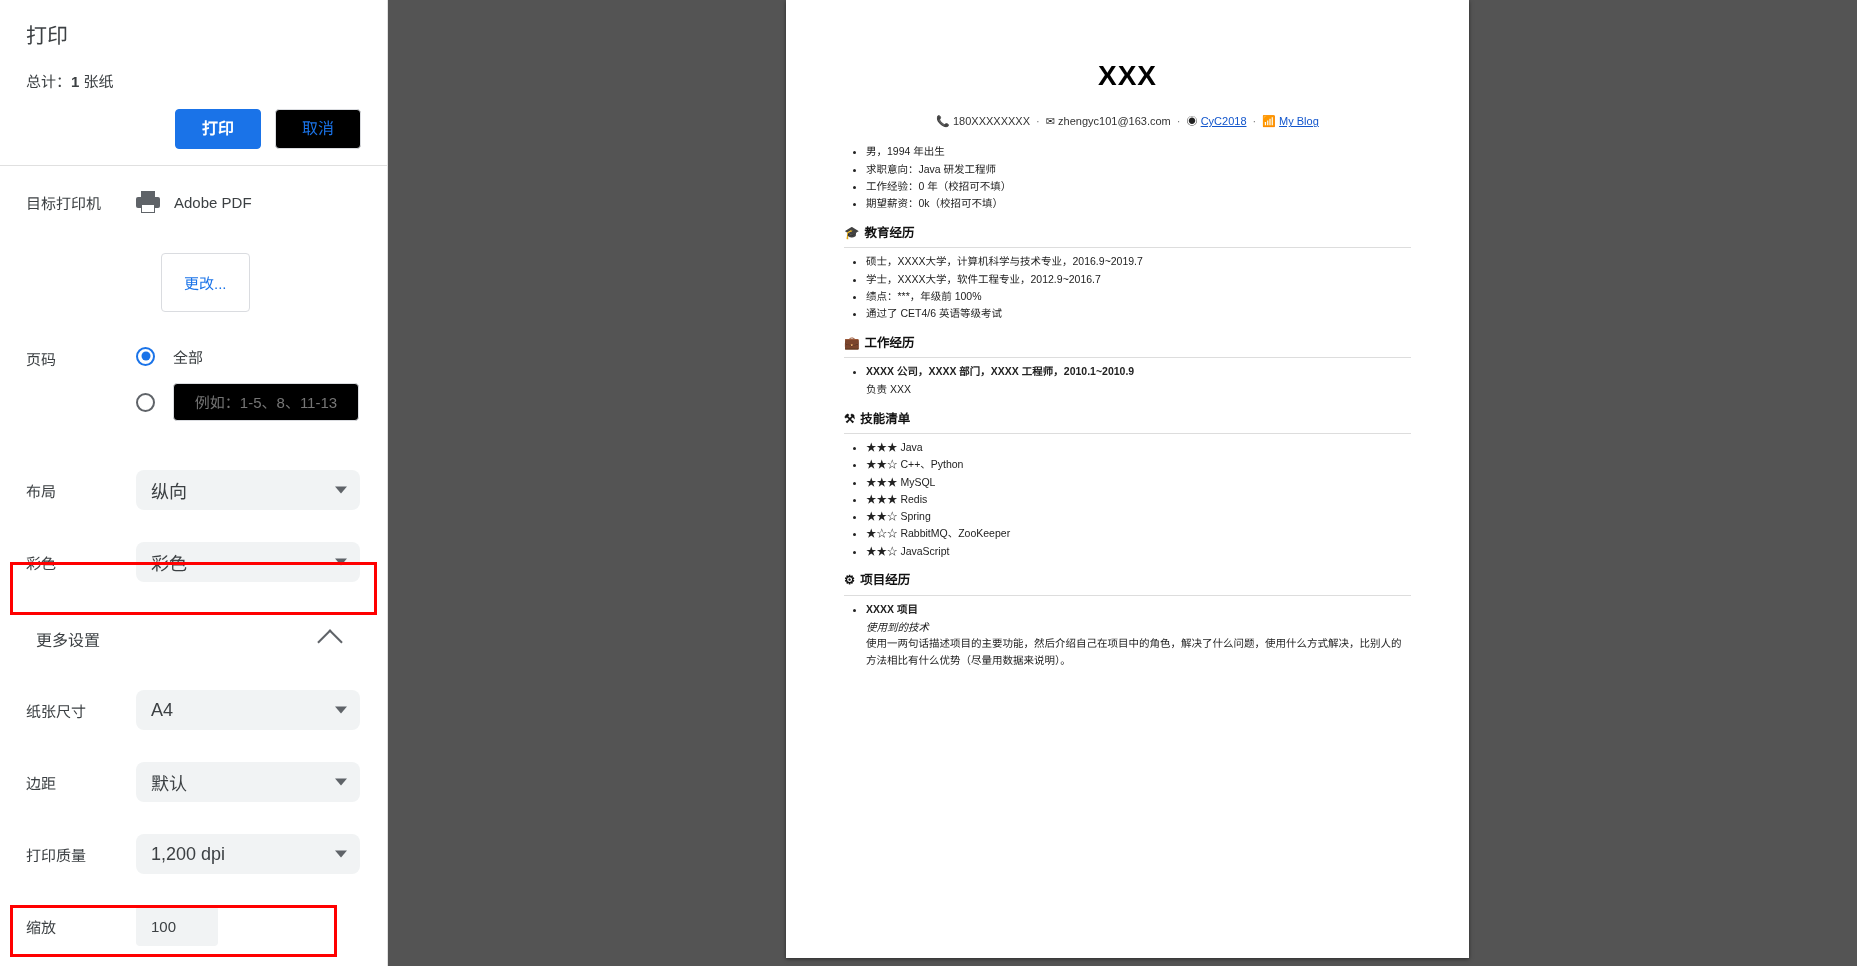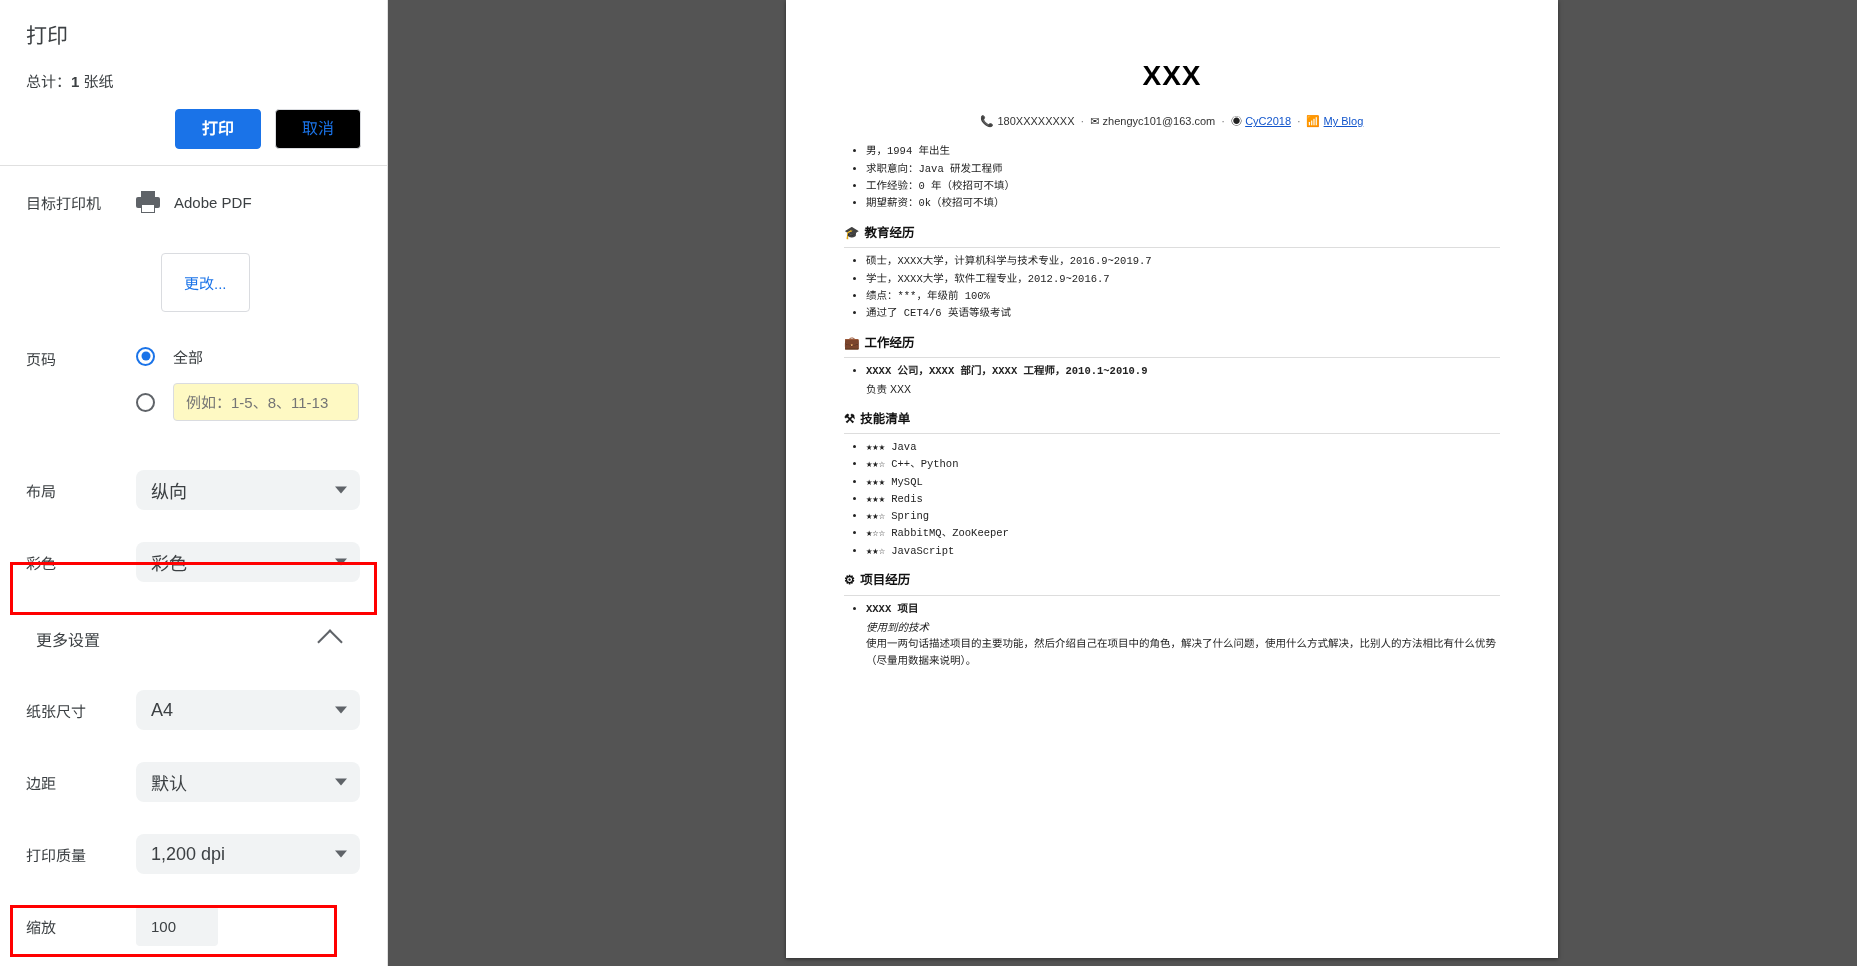--- a/index.html
+++ b/index.html
@@ -149,27 +149,28 @@
     content: ""; position: absolute; left: 50%; top: 50%;
     width: 9px; height: 9px; border-radius: 50%;
     background: #1a73e8; transform: translate(-50%,-50%);
   }
   .radio-text { font-size: 15px; color: #3c4043; }
   .range-input {
     flex: 1;
     height: 38px;
     border: 1px solid #dadce0;
     border-radius: 4px;
-    background: #fef9c3;
+    background: #000000;
     font-size: 15px;
     color: #80868b;
     padding: 0 12px;
     box-sizing: border-box;
     font-family: "Liberation Sans", sans-serif;
     max-width: 186px;
+    text-align: center;
   }
   .select {
     position: relative;
     width: 100%;
     max-width: 224px;
     height: 40px;
     background: #f1f3f4;
     border: 1px solid transparent;
     border-radius: 8px;
     box-sizing: border-box;
@@ -242,21 +243,21 @@
     flex: 1;
     background: #545454;
     height: 966px;
     position: relative;
     overflow: hidden;
   }
   .page-sheet {
     position: absolute;
     left: 398px;
     top: 0;
-    width: 772px;
+    width: 683px;
     height: 958px;
     background: #ffffff;
     box-shadow: 0 1px 4px rgba(0,0,0,.5);
   }
   .resume {
     padding: 54px 58px 0 58px;
     color: #222222;
     font-size: 11px;
     line-height: 1.55;
   }
@@ -286,21 +287,20 @@
     color: #111;
     border-bottom: 1px solid #dddddd;
     padding-bottom: 4px;
     margin-bottom: 6px;
   }
   .sec-title .sicon { margin-right: 5px; }
   ul.items {
     margin: 0;
     padding-left: 22px;
     list-style: disc;
-    font-family: Liberation Mono, monospace;
   }
   ul.items li {
     margin: 1.5px 0;
     font-size: 10.5px;
     line-height: 1.5;
   }
   li.bold { font-weight: bold; }
   .sub-plain { font-size: 10.5px; margin-left: 0; }
   .sub-italic { font-style: italic; font-size: 10.5px; }
   .para { font-size: 10.5px; line-height: 1.6; }

